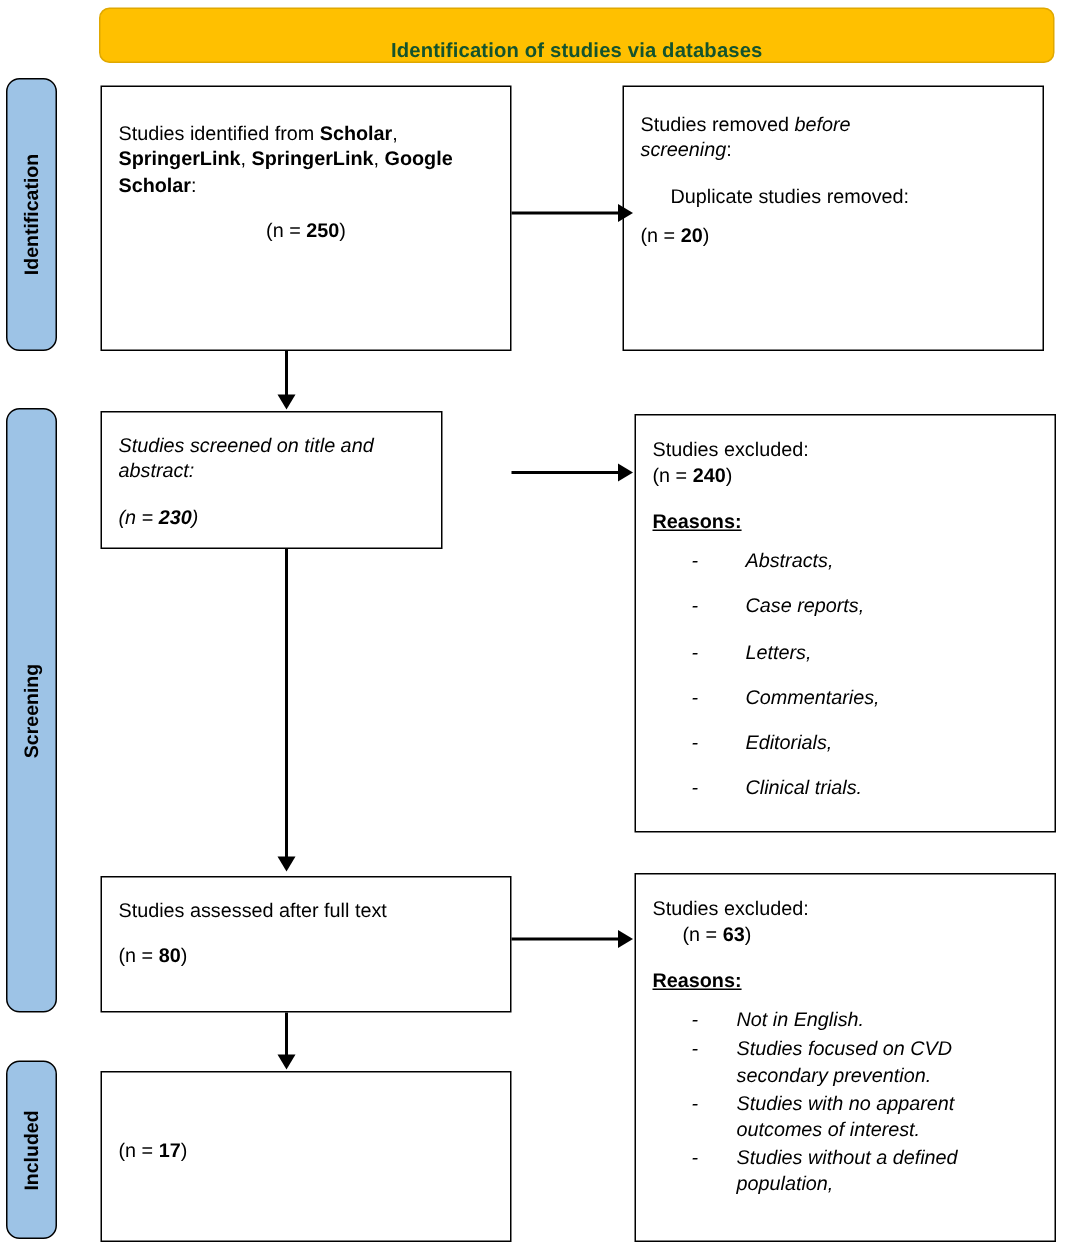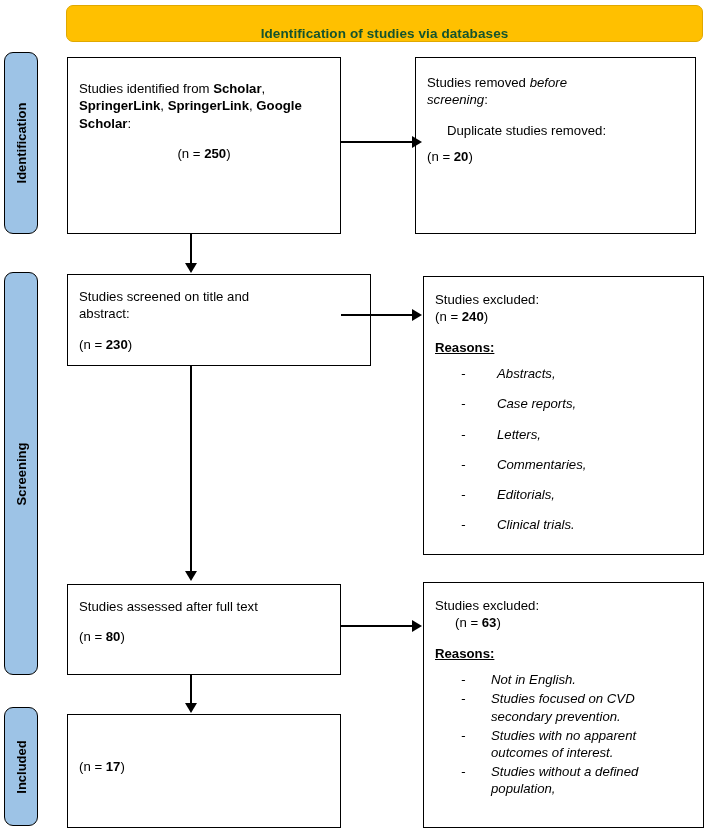--- a/index.html
+++ b/index.html
@@ -175,21 +175,21 @@
     <span>(n = </span><b>20</b><span>)</span>
   </p>
 </div>
 
 <div class="line-h" style="left:341px; top:141px; width:72px;"></div>
 <div class="arrow-right" style="left:412px; top:136px;"></div>
 
 <div class="line-v" style="left:190px; top:234px; height:30px;"></div>
 <div class="arrow-down" style="left:185px; top:263px;"></div>
 
-<div class="box" style="left:67px; top:274px; width:304px; height:92px; padding-top:13px;">
+<div class="box" style="left:67px; top:274px; width:228px; height:92px; padding-top:13px;font-style:italic;">
   <p>Studies screened on title and</p>
   <p>abstract:</p>
   <div class="gap"></div>
   <p>
     <span>(n = </span><b>230</b><span>)</span>
   </p>
 </div>
 
 <div class="box" style="left:423px; top:276px; width:281px; height:279px; padding-top:14px;">
   <p>Studies excluded:</p>

